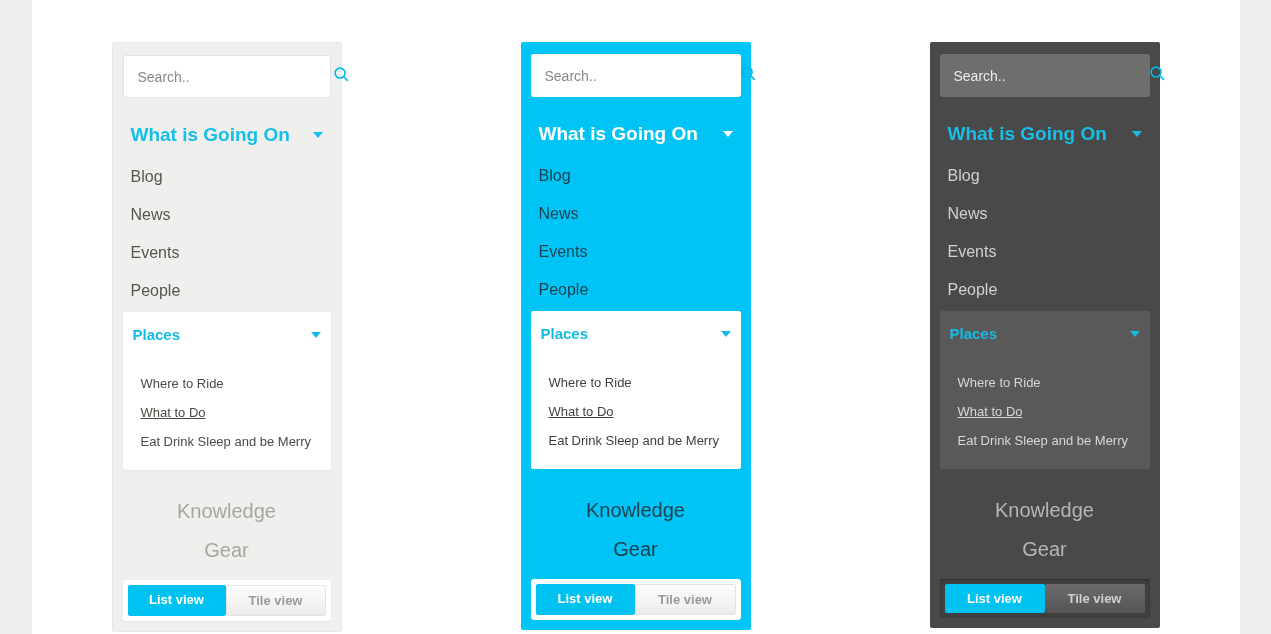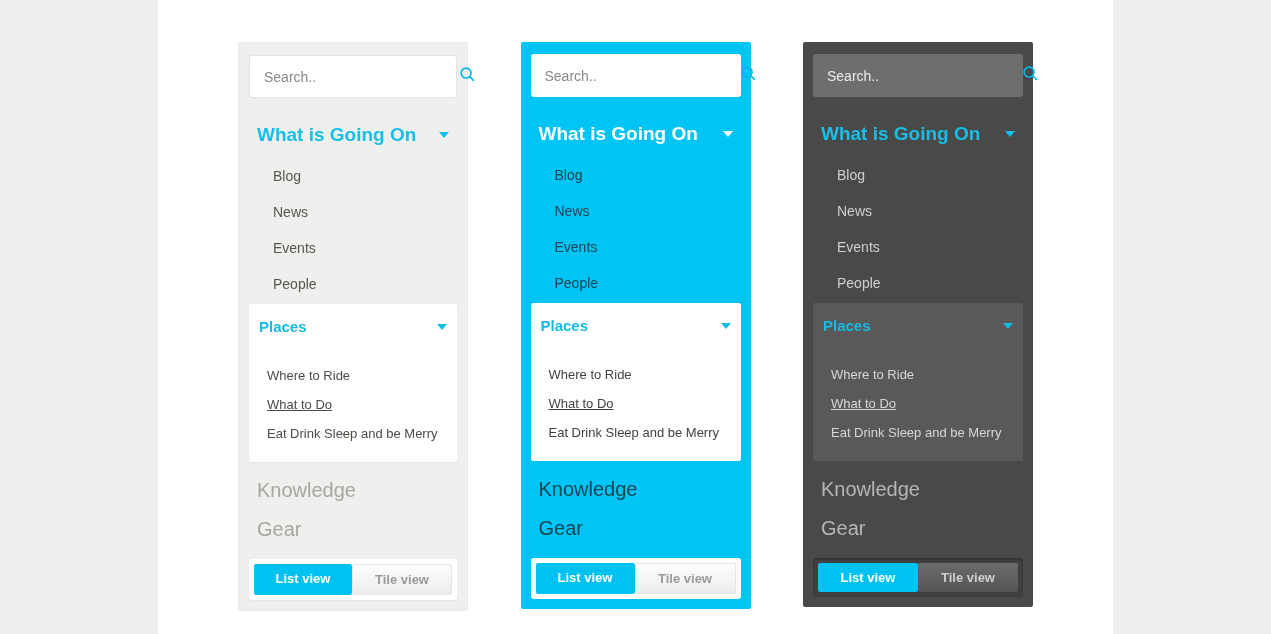--- a/index.html
+++ b/index.html
@@ -4,21 +4,21 @@
 <style>
   * { box-sizing: border-box; margin: 0; padding: 0; }
   html, body { width: 1271px; height: 634px; }
   body {
     font-family: "Segoe UI", "Helvetica Neue", Arial, sans-serif;
     background: #ededed;
     display: flex;
     justify-content: center;
   }
   .canvas {
-    width: 955px;
+    width: 1208px;
     height: 634px;
     background: #ffffff;
     position: relative;
     display: flex;
     justify-content: space-between;
     padding: 42px 80px 0 80px;
   }
   .panel {
     width: 230px;
     border-radius: 2px;
@@ -91,24 +91,23 @@
     border-left: 5px solid transparent;
     border-right: 5px solid transparent;
   }
   .panel.light .section-head .caret { border-top: 6px solid #16bfe8; }
   .panel.cyan  .section-head .caret { border-top: 6px solid #ffffff; }
   .panel.dark  .section-head .caret { border-top: 6px solid #16bfe8; }
 
   
   .menu { margin-top: 12px; }
   .menu-item {
-    font-size: 14px;
+    font-size: 16px;
     padding: 10px 8px;
     cursor: pointer;
-    margin-left: 16px;
   }
   .panel.light .menu-item { color: #57554f; }
   .panel.cyan  .menu-item { color: #1a4452; }
   .panel.dark  .menu-item { color: #d0d0d0; }
 
   
   .subcard {
     border-radius: 2px;
     margin-top: 2px;
     padding: 12px 8px 14px 8px;
@@ -138,21 +137,21 @@
   }
   .panel.light .sublist-item { color: #4c4a45; }
   .panel.cyan  .sublist-item { color: #3f3f3f; }
   .panel.dark  .sublist-item { color: #d7d7d7; }
   .sublist-item.active {
     color: #0fb2db;
     text-decoration: underline;
   }
 
   
-  .other-sections { margin-top: 9px; padding: 0 8px; }
+  .other-sections { margin-top: 22px; padding: 0 8px; text-align: center; }
   .other-item {
     font-size: 20px;
     font-weight: 400;
     padding: 8px 0;
     cursor: pointer;
   }
   .panel.light .other-item { color: #a7a6a1; }
   .panel.cyan  .other-item { color: #1a4452; }
   .panel.dark  .other-item { color: #b6b6b6; }
 

